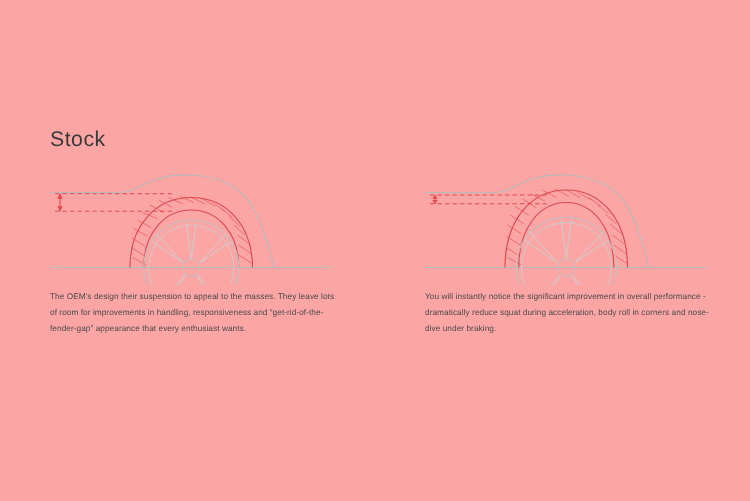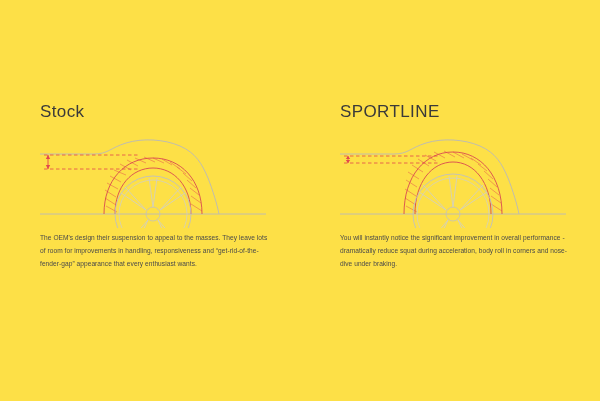--- a/index.html
+++ b/index.html
@@ -11,21 +11,21 @@
     width: 600px;
     height: 401px;
     font-family: "Liberation Sans", sans-serif;
     color: #333333;
     overflow: hidden;
     position: relative;
   }
   .page {
     position: absolute;
     inset: 0;
-    background: #fde047;
+    background: #fca5a5;
   }
   .panel {
     position: absolute;
     top: 0;
     width: 300px;
     height: 401px;
   }
   .panel-left  { left: 0; }
   .panel-right { left: 300px; }
 
@@ -129,21 +129,20 @@
       </svg>
     </div>
 
     <div class="caption">
       <p>The OEM's design their suspension to appeal to the masses. They leave lots of room for improvements in handling, responsiveness and “get-rid-of-the-fender-gap” appearance that every enthusiast wants.</p>
     </div>
   </div>
 
   <div class="panel panel-right">
 
-    <div class="panel-title">SPORTLINE</div>
 
     <div class="diagram">
       <svg width="260" height="100" viewBox="0 0 260 100" xmlns="http://www.w3.org/2000/svg">
 
         <line x1="18" y1="86" x2="244" y2="86" stroke="#b9b9b9" stroke-width="0.9"></line>
 
         <path d="M18,26 L72,26 C86,26 88,20 104,15 C120,10 142,11 158,18 C174,25 180,36 186,50 C191,63 195,76 197,86" fill="none" stroke="#b9b9b9" stroke-width="0.9"></path>
 
         <path d="M82,86 C82,48 103,24 131,24 C159,24 180,48 180,86" fill="none" stroke="#d94a50" stroke-width="0.9"></path>
         <path d="M93,86 C93,54 110,34 131,34 C152,34 169,54 169,86" fill="none" stroke="#d94a50" stroke-width="0.9"></path>

